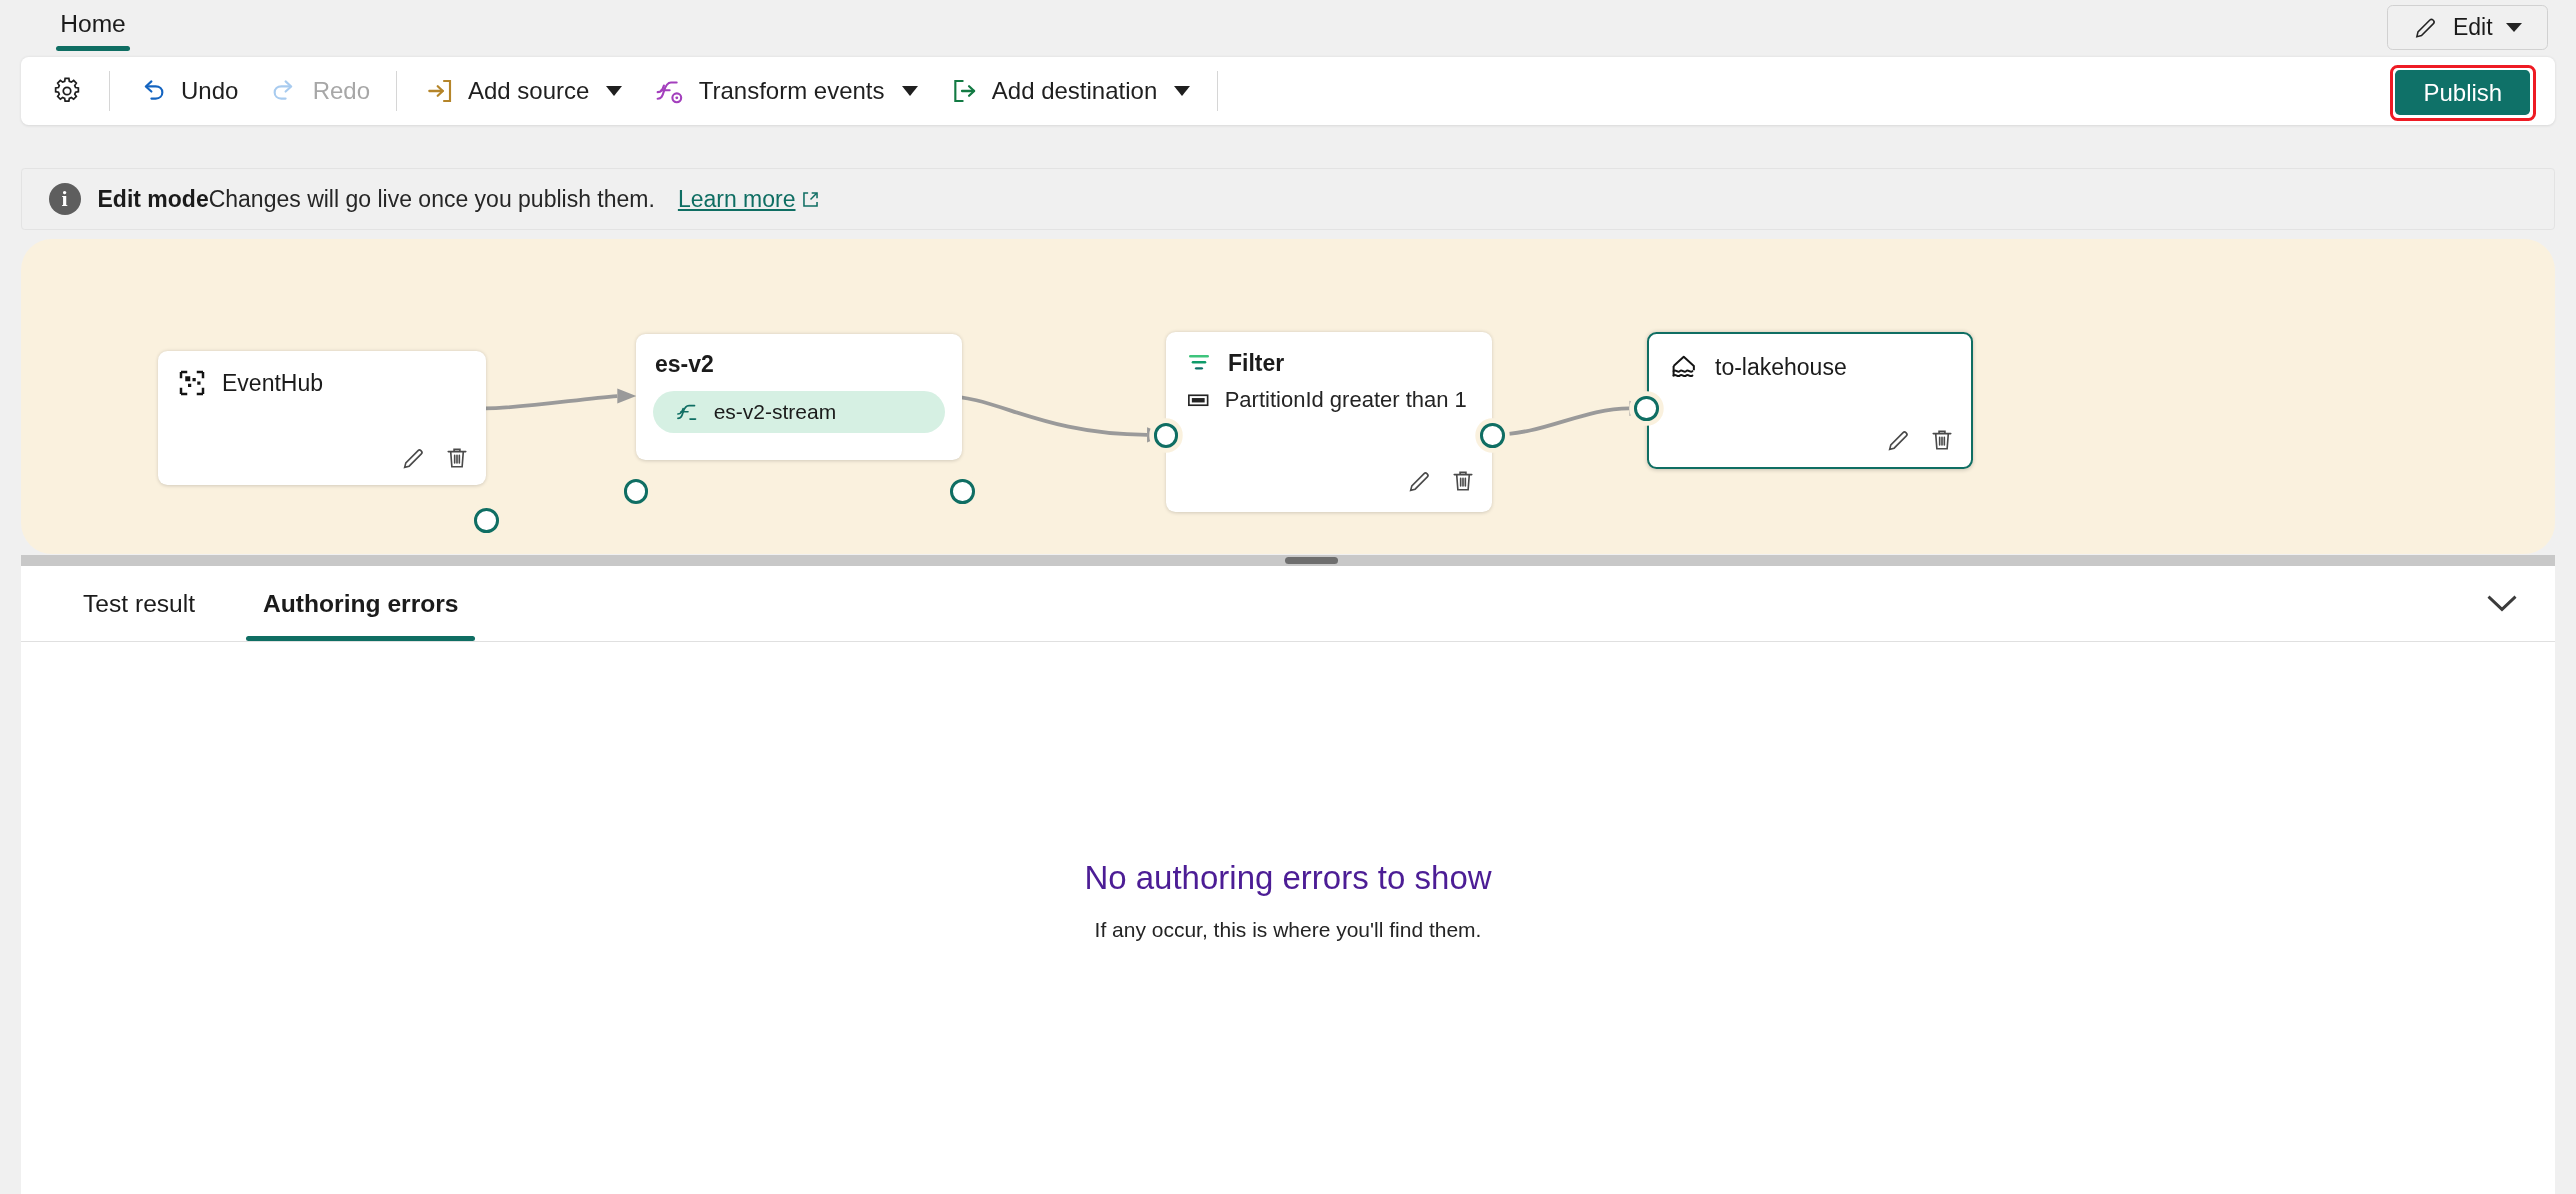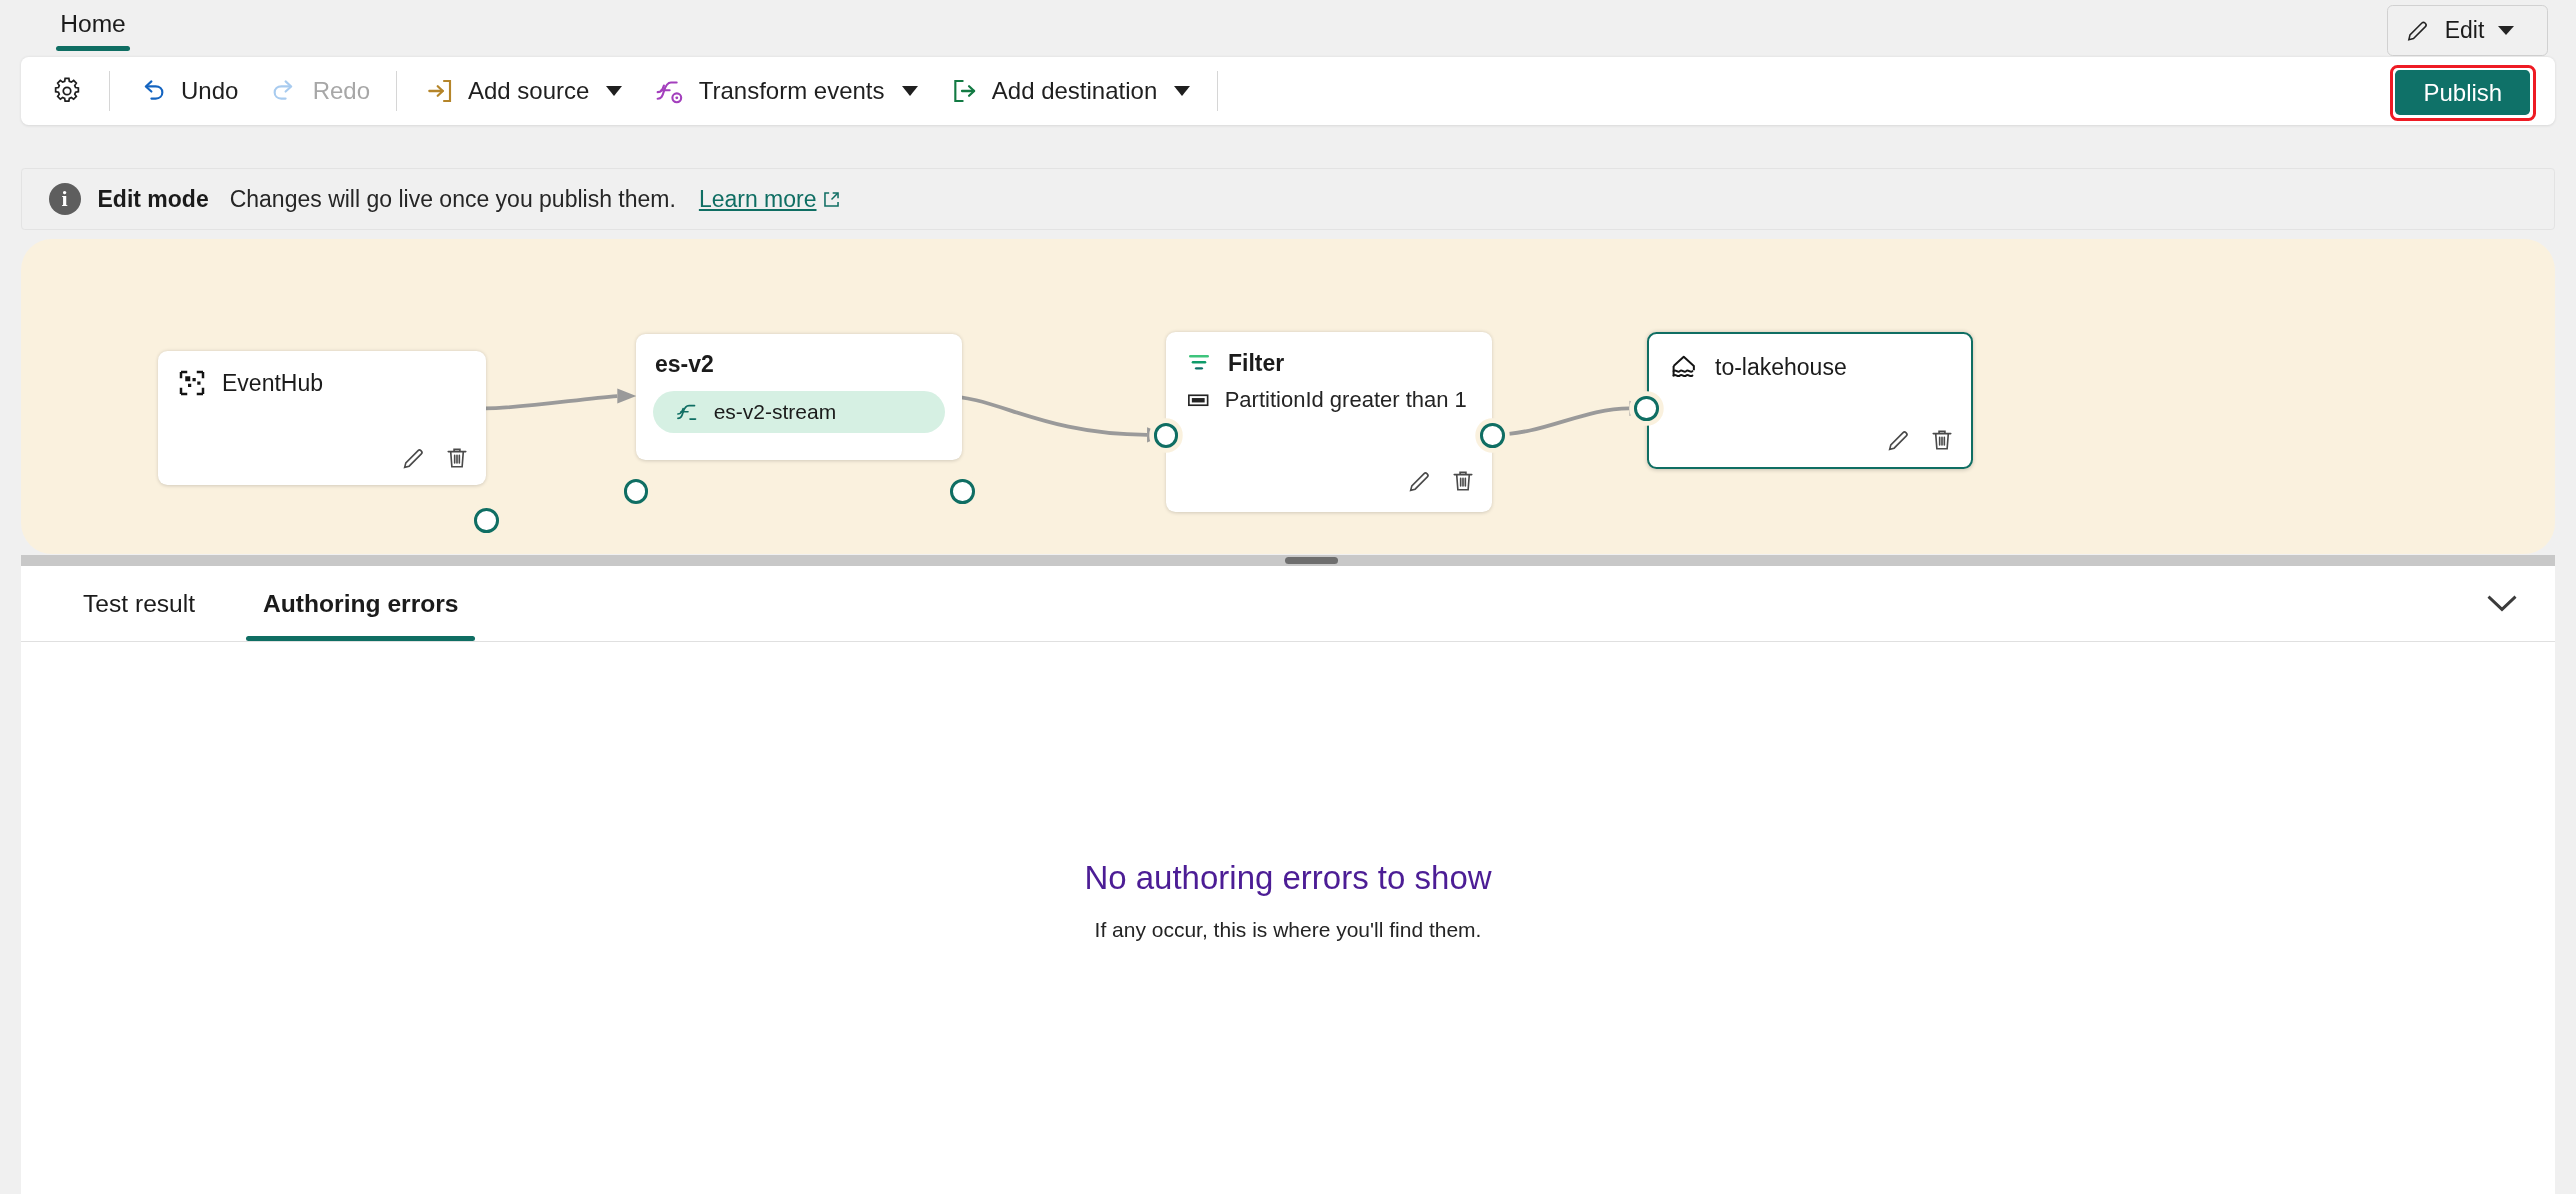--- a/index.html
+++ b/index.html
@@ -25,24 +25,25 @@
   .ribbon-tab .lbl {
     font-size:24.6px; color:#1b1b1b; font-weight:400;
     line-height:28px; padding:0 3.8px;text-align:right;
   }
   .ribbon-tab .underline {
     margin-top:8.5px; height:4.7px; border-radius:2.8px;
     background:#0f6e63; width:100%;
   }
   .edit-btn {
     position:absolute; right:28px; top:4.7px;
-    height:51px; min-width:161px; padding:0 17px;
+    height:45px; min-width:161px; padding:0 17px;
     background:#f0f0f0; border:0.9px solid #d1d1d1; border-radius:5.7px;
     display:flex; align-items:center; gap:13.2px;
     cursor:pointer;
+    justify-content:center;
   }
   .edit-btn .lbl { font-size:23px; color:#1b1b1b; }
   .pencil-svg { width:26.5px; height:26.5px; display:block; }
   .caret-down {
     width:0;height:0;border-left:8.5px solid transparent;border-right:8.5px solid transparent;
     border-top:9.5px solid #242424;
   }
 
   
   .toolbar {
@@ -84,21 +85,21 @@
     background:#f0f0f0; border:0.9px solid #e3e3e3; border-radius:3.8px;
     display:flex; align-items:center; padding-left:26.5px; gap:0;
   }
   .info-badge {
     width:32px;height:32px;border-radius:50%;background:#5e5e5e;
     color:#fff;display:flex;align-items:center;justify-content:center;
     font-size:22px; font-weight:700; font-family:"Liberation Serif", serif;
     flex:0 0 auto;
   }
   .banner .b-title { font-size:23px; font-weight:700; color:#1b1b1b; margin-left:17px; }
-  .banner .b-text { font-size:23px; color:#262626; margin-left:21px; }
+  .banner .b-text { font-size:23px; color:#262626; }
   .banner .b-link {
     font-size:23px; color:#0f6e63; text-decoration:underline;
     margin-left:23px; display:flex; align-items:center; gap:5.7px; cursor:pointer;
   }
   .ext-svg { width:19px; height:19px; }
 
   
   .canvas {
     position:absolute; left:21px; top:239px; width:2534px; height:315px;
     background:#faf1de;

